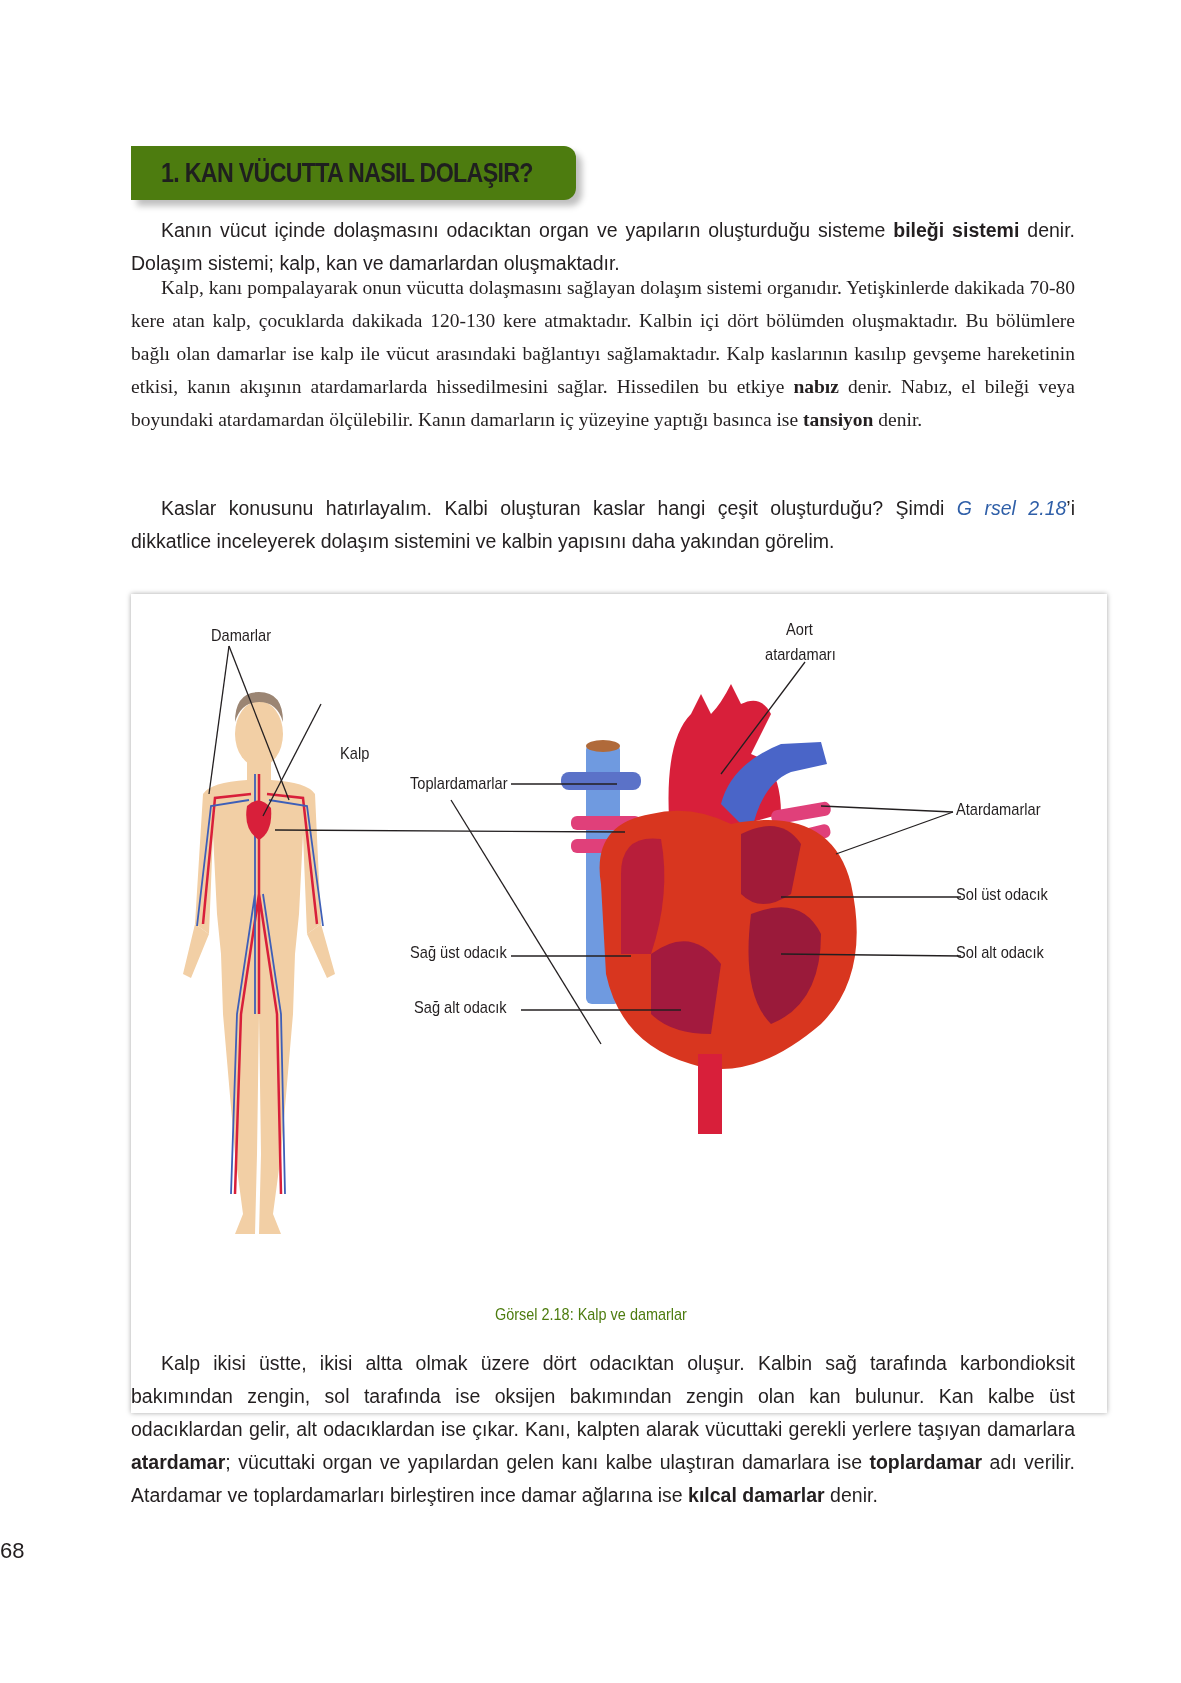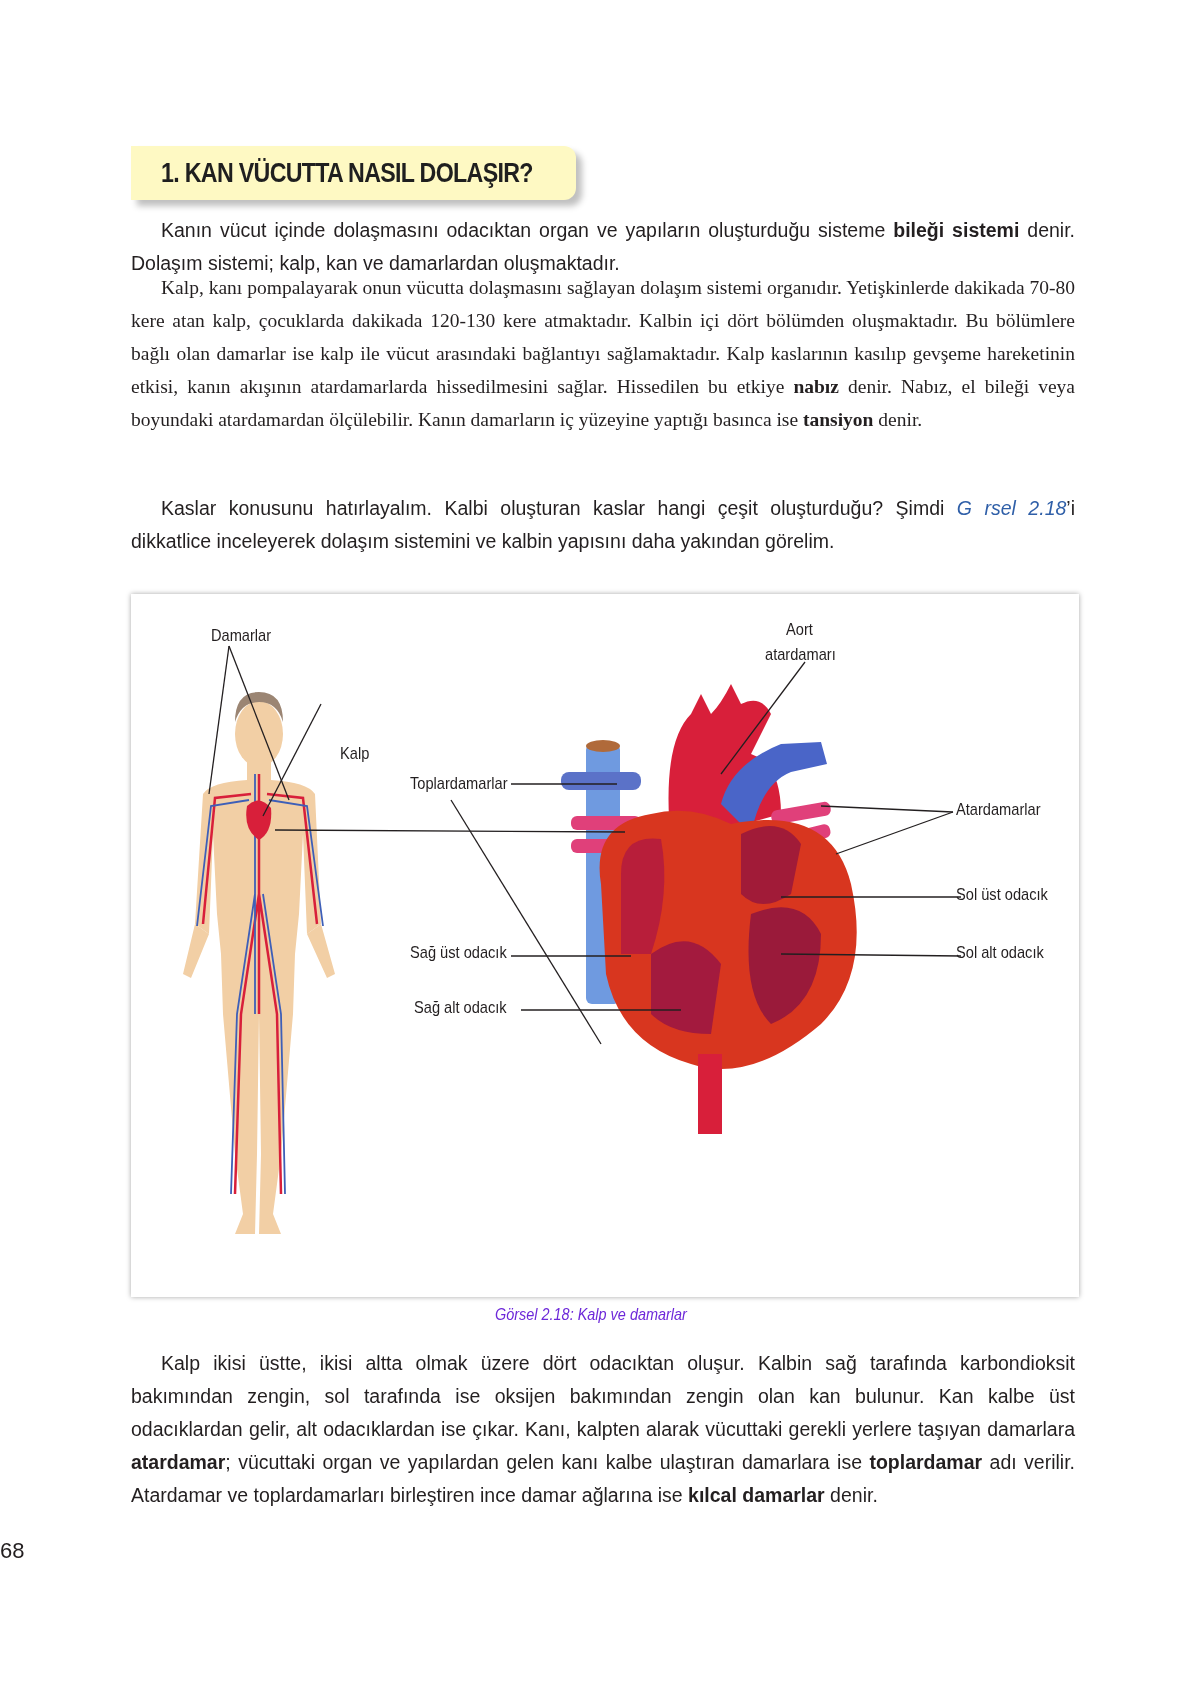--- a/index.html
+++ b/index.html
@@ -1,34 +1,34 @@
 <!DOCTYPE html>
 <html><head>
 <meta charset="utf-8">
 <style>
   html, body { margin:0; padding:0; background:#ffffff; }
   body { width:1181px; height:1683px; position:relative; overflow:hidden;
          font-family:"Liberation Sans", sans-serif; color:#231f20; }
   .title-bar { position:absolute; left:131px; top:146px; width:445px; height:54px;
-               background:#fef9c3; border-radius:0 12px 12px 0;
+               background:#4d7c0f; border-radius:0 12px 12px 0;
                box-shadow:6px 6px 6px rgba(0,0,0,0.25); }
   .title-text { position:absolute; left:30px; top:12px; font-size:27px; font-weight:bold;
                 letter-spacing:-0.8px; transform:scaleX(0.86); transform-origin:left center;
                 white-space:nowrap; color:#1f1f1f; }
   .para { position:absolute; left:131px; width:944px; font-size:19.5px; line-height:33px;
           text-align:justify; }
   .para .indent { display:inline-block; width:30px; }
   .para b { font-weight:bold; }
   .ref { color:#2f5fa8; font-style:italic; }
-  .figure { position:absolute; left:131px; top:594px; width:948px; height:703px;
-            background:#ffffff; box-shadow:0 0 5px rgba(0,0,0,0.35); }
+  .figure { position:absolute; left:131px; top:594px; width:948px; height:819px;
+            background:#ffffff; box-shadow:0 0 5px rgba(0,0,0,0.35);padding-left:28px; }
   .lbl { position:absolute; font-size:17px; color:#231f20; white-space:nowrap;
          transform:scaleX(0.86); transform-origin:left top; }
   .caption { position:absolute; left:0; width:1181px; top:1305px; text-align:center;
-             font-size:17px; font-style:italic; color:#6d28d9; }
+             font-size:17px; color:#4d7c0f; }
   .caption span { display:inline-block; transform:scaleX(0.85); }
   .page-num { position:absolute; left:0; width:1181px; top:1538px; font-size:22px; }
   svg { position:absolute; left:0; top:0; }
 </style>
 </head>
 <body>
 
 <div class="title-bar">
   <div class="title-text">1. KAN VÜCUTTA NASIL DOLAŞIR?</div>
 </div>

